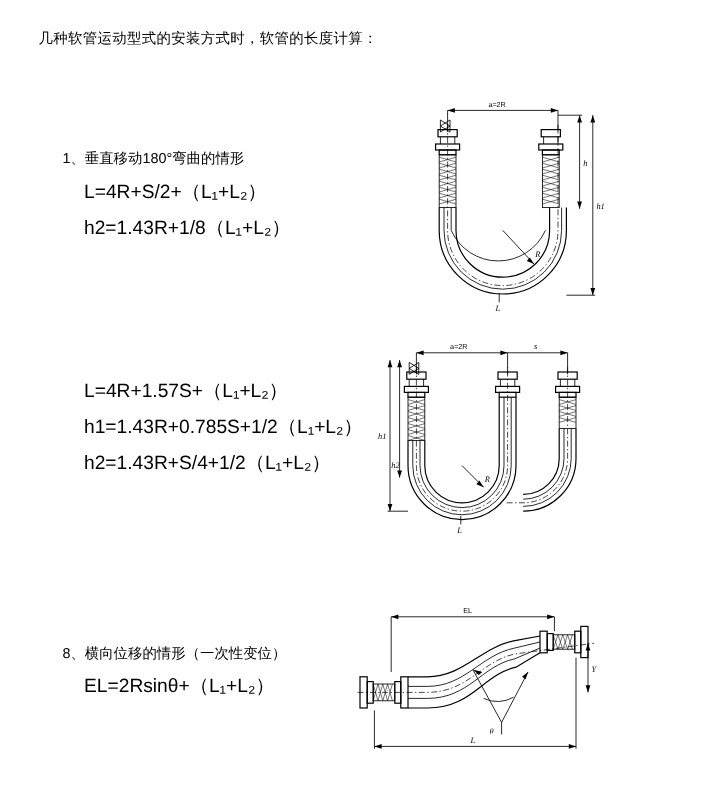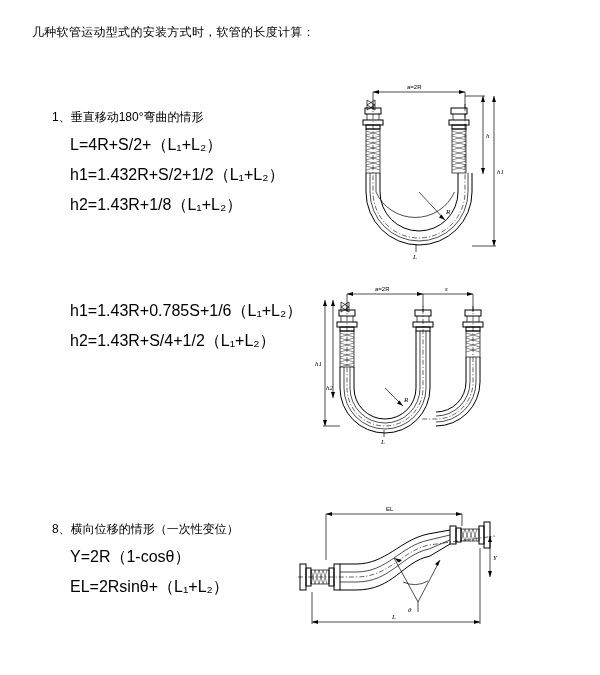--- a/index.html
+++ b/index.html
@@ -34,21 +34,21 @@
     left: 0;
     width: 600px;
   }
   .sec1 { top: 108px; }
   .sec2 { top: 300px; }
   .sec3 { top: 520px; }
 
   .text-col {
     position: absolute;
     left: 52px;
-    top: 1px;
+    top: 16px;
     width: 250px;
   }
   .sec-title {
     font-size: 12px;
     white-space: nowrap;
     margin-bottom: 9px;
   }
   .formula {
     font-size: 16px;
     white-space: nowrap;
@@ -76,21 +76,20 @@
 <body>
 
 <div class="page">
 
   <div class="heading">几种软管运动型式的安装方式时，软管的长度计算：</div>
 
   <div class="section sec1">
     <div class="text-col">
       <div class="sec-title">1、垂直移动180°弯曲的情形</div>
       <div class="formula">L=4R+S/2+（L₁+L₂）</div>
-      <div class="formula">h1=1.432R+S/2+1/2（L₁+L₂）</div>
       <div class="formula">h2=1.43R+1/8（L₁+L₂）</div>
     </div>
 
     <div class="fig fig1">
       <svg width="200" height="210" viewBox="0 0 200 210">
 
         <g>
           <line class="ln thin" x1="68" y1="18" x2="160" y2="18"></line>
           <polygon points="68,18 74,16 74,20" fill="#000"></polygon>
           <polygon points="160,18 154,16 154,20" fill="#000"></polygon>
@@ -184,21 +183,22 @@
         </g>
 
         <text class="ftxt-i" x="108" y="185">L</text>
         <line class="ln thin" x1="111" y1="170" x2="111" y2="178"></line>
       </svg>
     </div>
   </div>
 
   <div class="section sec2">
     <div class="text-col">
-      <div class="formula">h1=1.43R+0.785S+1/6（L₁+L₂）</div>
+      <div class="formula">L=4R+1.57S+（L₁+L₂）</div>
+      <div class="formula">h1=1.43R+0.785S+1/2（L₁+L₂）</div>
       <div class="formula">h2=1.43R+S/4+1/2（L₁+L₂）</div>
     </div>
 
     <div class="fig fig2">
       <svg width="200" height="180" viewBox="0 0 200 180">
 
         <g>
           <line class="ln thin" x1="42" y1="16" x2="118" y2="16"></line>
           <polygon points="42,16 48,14 48,18" fill="#000"></polygon>
           <polygon points="118,16 112,14 112,18" fill="#000"></polygon>
@@ -298,21 +298,20 @@
 
         <text class="ftxt-i" x="76" y="166">L</text>
         <line class="ln thin" x1="79" y1="152" x2="79" y2="159"></line>
       </svg>
     </div>
   </div>
 
   <div class="section sec3">
     <div class="text-col">
       <div class="sec-title">8、横向位移的情形（一次性变位）</div>
-      <div class="formula">Y=2R（1-cosθ）</div>
       <div class="formula">EL=2Rsinθ+（L₁+L₂）</div>
     </div>
 
     <div class="fig fig3">
       <svg width="215" height="140" viewBox="0 0 215 140">
 
         <g>
           <line class="ln thin" x1="36" y1="14" x2="172" y2="14"></line>
           <polygon points="36,14 42,12 42,16" fill="#000"></polygon>
           <polygon points="172,14 166,12 166,16" fill="#000"></polygon>

